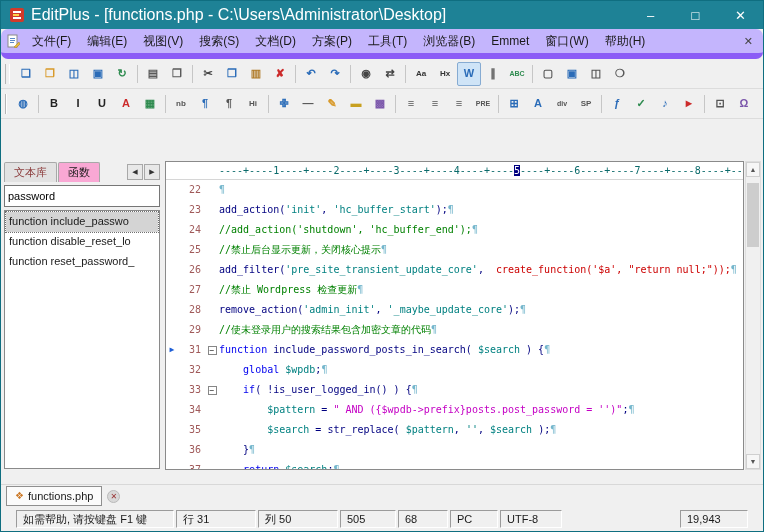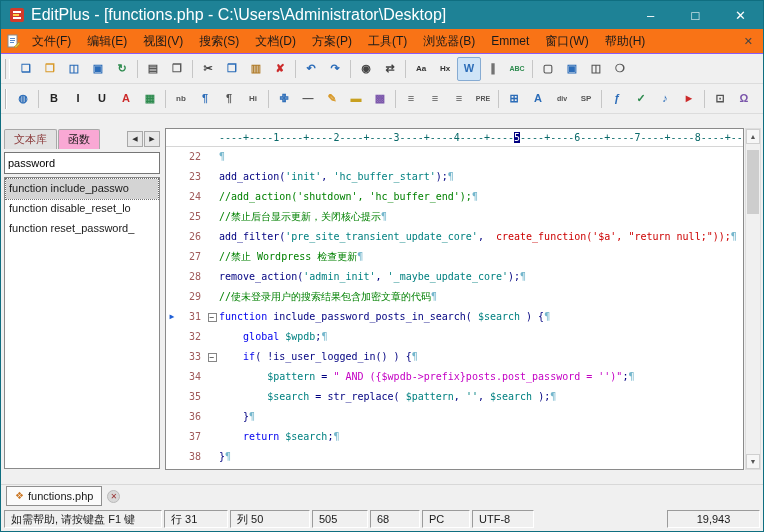--- a/index.html
+++ b/index.html
@@ -4,33 +4,33 @@
 <style>
   html,body{margin:0;padding:0;background:#ffffff;}
   .window{width:764px;height:532px;box-sizing:border-box;border:1px solid #0f6e80;background:#f0f0f0;
     display:flex;flex-direction:column;font-family:"Liberation Sans",sans-serif;font-size:12px;color:#1a1a1a;overflow:hidden;}
   
   .titlebar{flex:0 0 28px;background:#1e8296;display:flex;align-items:center;color:#fff;}
   .app-icon{margin:0 6px 0 8px;display:flex;}
   .title-text{flex:1;font-size:16px;white-space:nowrap;overflow:hidden;}
   .win-btn{width:45px;height:28px;display:flex;align-items:center;justify-content:center;font-size:13px;color:#fff;}
   
-  .menubar{flex:0 0 24px;display:flex;align-items:center;background:#f97316;border-bottom:1px solid #8b5cf6;}
+  .menubar{flex:0 0 24px;display:flex;align-items:center;background:#c4b5fd;border-bottom:6px solid #8b5cf6;border-radius:7px;}
   .menu-doc-icon{margin:0 4px 0 6px;display:flex;}
   .menu-item{padding:0 8px;line-height:24px;white-space:nowrap;}
   .menu-close{margin-left:auto;padding:0 10px;color:#444;font-size:11px;}
   
   .toolbar{flex:0 0 29px;display:flex;align-items:center;background:#f0f0f0;border-bottom:1px solid #dcdcdc;padding-left:2px;overflow:hidden;}
   .tb-grip{width:3px;height:20px;margin:0 4px 0 2px;border-left:1px solid #b5b5b5;border-right:1px solid #ffffff;}
   .tb-btn{width:22px;height:22px;display:inline-flex;align-items:center;justify-content:center;border:1px solid transparent;border-radius:2px;flex:0 0 auto;}
   .tb-btn.pressed{background:#cfe4f7;border-color:#86abd2;}
   .tb-sep{width:1px;height:18px;background:#c6c6c6;margin:0 3px;flex:0 0 auto;}
   .tb-glyph{line-height:1;font-weight:bold;}
   
-  .main{flex:1;display:flex;padding:14px 2px;min-height:0;}
+  .main{flex:1;display:flex;padding:14px 2px;min-height:0;margin-top:28px;}
   .sidebar{flex:0 0 158px;display:flex;flex-direction:column;background:#f0f0f0;min-height:0;}
   .sb-tabrow{flex:0 0 21px;display:flex;align-items:flex-end;padding-left:1px;}
   .sb-tabs{display:flex;flex:1;}
   .sb-tab{padding:2px 9px 2px 9px;font-size:11px;border:1px solid #a8a8a8;border-bottom:none;background:#e2e2e2;margin-right:1px;border-radius:2px 2px 0 0;white-space:nowrap;}
   .sb-tab:first-child{color:#8b3a3a;}
   .sb-tab.active{background:#f9a8d4;}
   .sb-arrow{width:14px;height:14px;margin:0 1px 2px 0;border:1px solid #a8a8a8;background:#e8e8e8;display:flex;align-items:center;justify-content:center;font-size:7px;color:#333;}
   .sb-search{margin:3px 1px 3px 1px;height:18px;border:1px solid #767676;background:#fff;font-size:11px;padding:1px 3px;font-family:"Liberation Sans",sans-serif;}
   .sb-list{flex:1;margin:0 1px 1px 1px;border:1px solid #8a8a8a;background:#fff;overflow:hidden;padding:1px;}
   .sb-item{height:20px;line-height:18px;font-size:11px;padding:0 3px;white-space:nowrap;overflow:hidden;}
@@ -55,21 +55,21 @@
   .vscroll{flex:0 0 16px;display:flex;flex-direction:column;background:#f0f0f0;border:1px solid #dedede;box-sizing:border-box;margin-left:1px;}
   .vs-btn{flex:0 0 15px;display:flex;align-items:center;justify-content:center;font-size:7px;color:#555;background:#f6f6f6;border:1px solid #cfcfcf;box-sizing:border-box;}
   .vs-track{flex:1;position:relative;}
   .vs-thumb{position:absolute;left:1px;right:1px;top:6px;height:64px;background:#cdcdcd;}
   
   .tabbar{flex:0 0 22px;display:flex;align-items:center;background:#f0f0f0;border-top:1px solid #d8d8d8;padding-left:5px;}
   .doc-tab{display:flex;align-items:center;height:18px;padding:0 8px;background:#fbfbfb;border:1px solid #8f8f8f;font-size:11px;gap:4px;}
   .doc-tab-icon{color:#cc7a29;font-size:10px;line-height:1;}
   .tab-close{width:13px;height:13px;margin-left:5px;border-radius:50%;background:#d8d8d8;color:#993333;display:flex;align-items:center;justify-content:center;font-size:8px;border:1px solid #b9b9b9;box-sizing:border-box;}
   
-  .statusbar{flex:0 0 24px;display:flex;align-items:center;background:#f0f0f0;padding:0 3px;gap:2px;}
+  .statusbar{flex:0 0 24px;display:flex;align-items:center;background:#f0f0f0;padding:0 15px;gap:2px;}
   .status-panel{height:18px;line-height:16px;box-sizing:border-box;border:1px solid;border-color:#9b9b9b #ffffff #ffffff #9b9b9b;
     padding:0 6px;font-size:11px;white-space:nowrap;overflow:hidden;background:#f0f0f0;}
   .status-panel.spacer{flex:1;border-color:transparent;background:none;}
 </style>
 </head>
 <body>
 
 <div class="window">
 
   <div class="titlebar">
@@ -439,23 +439,23 @@
   <div class="tabbar">
     <div class="doc-tab">
       <span class="doc-tab-icon">❖</span>
       <span>functions.php</span>
     </div>
     <span class="tab-close">✕</span>
   </div>
 
   <div class="statusbar">
       <div class="status-panel" style="width: 158px;">如需帮助, 请按键盘 F1 键</div>
-      <div class="status-panel" style="width: 64px;">行 31</div>
+      <div class="status-panel" style="width: 80px;">行 31</div>
       <div class="status-panel" style="width: 80px;">列 50</div>
       <div class="status-panel" style="width: 56px;">505</div>
       <div class="status-panel" style="width: 50px;">68</div>
       <div class="status-panel" style="width: 48px;">PC</div>
       <div class="status-panel" style="width: 62px;">UTF-8</div>
       <div class="status-panel spacer"></div>
-      <div class="status-panel" style="width: 93px; text-align: center;">19,943</div>
+      <div class="status-panel" style="width: 68px; text-align: left;">19,943</div>
     </div>
 
 </div>
 
 </body></html>

